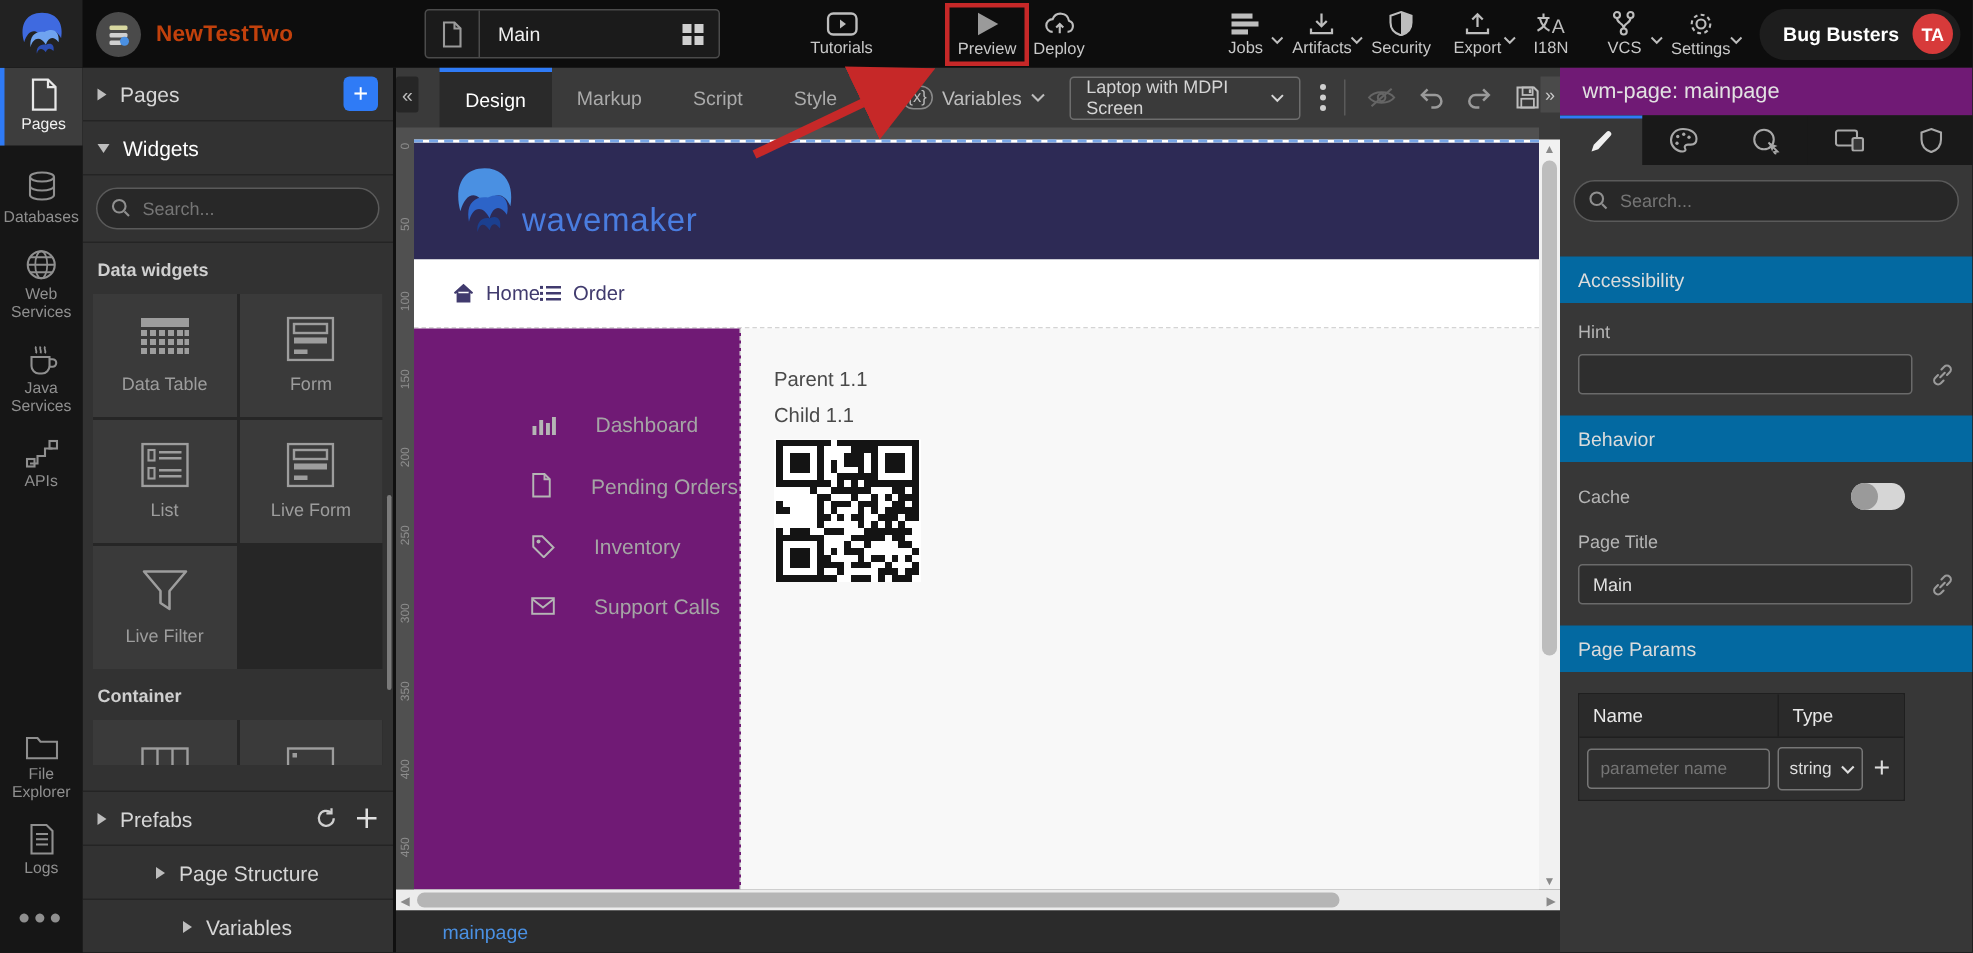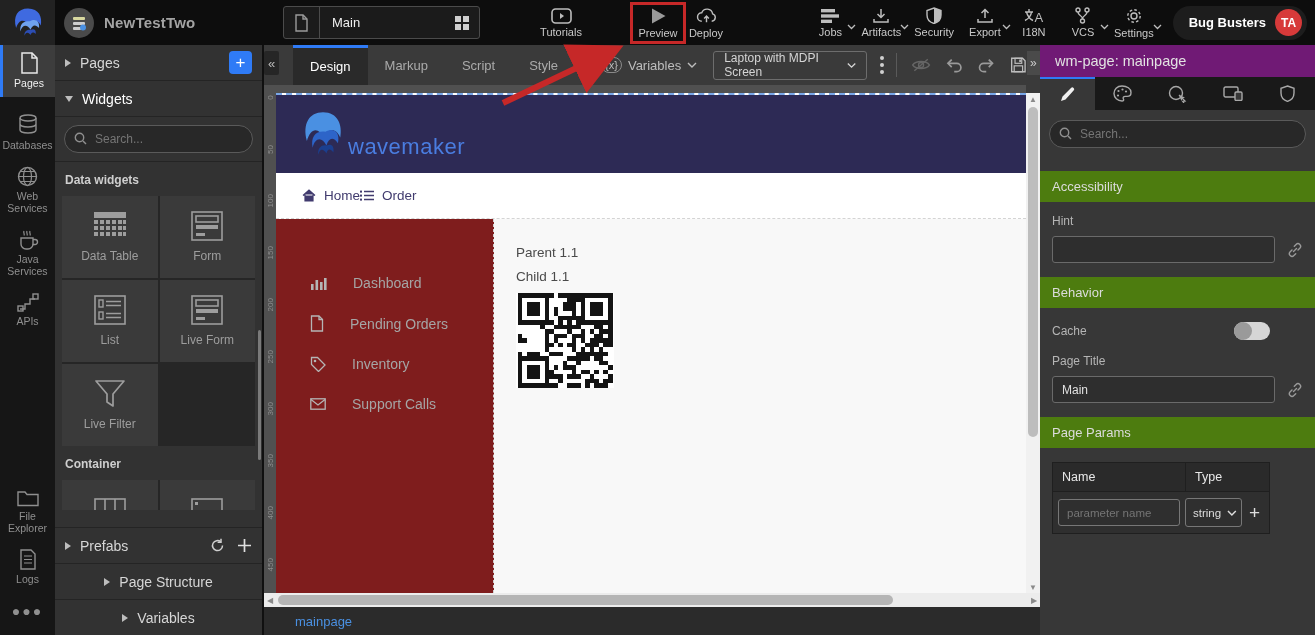--- a/index.html
+++ b/index.html
@@ -7,21 +7,21 @@
     font-family:"Liberation Sans", sans-serif; }
   .app { position:relative; width:1315px; height:635px; }
   svg { display:block; }
 
   
   .topbar { position:absolute; left:0; top:0; width:1315px; height:45px; background:#0d0d0d; z-index:5; }
   .logo-tile { position:absolute; left:0; top:0; width:55px; height:45px; background:#222;
     display:flex; align-items:center; justify-content:center; cursor:pointer; }
   .project { position:absolute; left:64px; top:6px; height:33px; display:flex; align-items:center; gap:10px; cursor:pointer; }
   .proj-avatar { width:30px; height:30px; border-radius:50%; background:#4a4a4a; display:flex; align-items:center; justify-content:center; }
-  .proj-name { color:#a3a3a3; font-size:15px; font-weight:bold; letter-spacing:.2px; }
+  .proj-name { color:#c2410c; font-size:15px; font-weight:bold; letter-spacing:.2px; }
   .proj-chevron { margin-left:100px; }
   .page-select { position:absolute; left:283px; top:6px; width:197px; height:33px; background:#1b1b1b;
     border:1px solid #4b4b4b; border-radius:3px; display:flex; align-items:center; cursor:pointer; }
   .ps-doc { padding:0 10px; border-right:1px solid #4b4b4b; height:100%; display:flex; align-items:center; }
   .ps-val { color:#eee; font-size:13px; padding-left:12px; flex:1; }
   .ps-grid { padding-right:9px; }
 
   .tb-action { position:absolute; top:3px; height:40px; display:flex; flex-direction:column; align-items:center;
     justify-content:center; gap:2px; color:#c9c9c9; font-size:11px; cursor:pointer; }
   .tb-action .lbl { white-space:nowrap; }
@@ -97,21 +97,21 @@
 
   .page { position:absolute; left:12px; top:48px; right:14px; bottom:42px; background:#fff; overflow:hidden;
     border-top:2px dashed #79a7e8; }
   .pg-header { height:78px; background:#2d2a55; display:flex; align-items:center; padding-left:24px; }
   .brand { display:flex; align-items:flex-end; gap:2px; }
   .brand-text { color:#4a7de0; font-size:22px; letter-spacing:.5px; }
   .pg-nav { height:46px; background:#fff; border-bottom:1px dashed #d4d4d4; display:flex; align-items:center;
     padding-left:26px; }
   .nav-item { display:flex; align-items:center; gap:8px; color:#413b6e; font-size:13.5px; cursor:pointer; }
   .pg-body { display:flex; height:calc(100% - 124px); }
-  .pg-menu { width:218px; border-right:1px dashed #d4d4d4; background:#7f1d1d; padding-top:44px; }
+  .pg-menu { width:218px; border-right:1px dashed #d4d4d4; background:#701a75; padding-top:44px;padding-left:44px; }
   .menu-item { display:flex; align-items:center; gap:26px; padding:12px 0 12px 34px; color:#a5a5a5; font-size:14px; cursor:pointer; }
   .pg-content { flex:1; background:#f8f8f8; padding:26px 0 0 22px; }
   .content-line { color:#4a4a4a; font-size:13.5px; margin-bottom:9px; cursor:default; }
   .qr { width:98px; height:95px; margin-top:3px; background:#fff; }
 
   .vscroll { position:absolute; right:0; top:48px; width:14px; bottom:42px; background:#f1f1f1; }
   .vscroll .thumb { position:absolute; left:2px; right:2px; top:14px; height:330px; background:#bdbdbd; border-radius:5px; }
   .sc-arrow { position:absolute; width:14px; height:12px; color:#8a8a8a; font-size:8px; display:flex; align-items:center; justify-content:center; cursor:pointer; }
   .hscroll { position:absolute; left:0; right:0; bottom:28px; height:14px; background:#ececec; }
   .hscroll .thumb { position:absolute; top:2px; bottom:2px; left:14px; width:615px; background:#b5b5b5; border-radius:5px; }
@@ -119,21 +119,21 @@
   .bottom-tab { color:#4a90e2; font-size:13px; padding-left:31px; cursor:pointer; }
 
   
   .rpanel { position:absolute; left:1040px; top:45px; right:0; bottom:0; background:#373737; }
   .rp-header { height:32px; background:#701a75; display:flex; align-items:center; padding-left:15px;
     color:#e2e2e2; font-size:14.5px; }
   .rp-tabs { height:33px; display:flex; background:#191919; }
   .rp-tab { width:55px; display:flex; align-items:center; justify-content:center; cursor:pointer; background:#191919; }
   .rp-tab.active { background:#373737; border-top:2px solid #2f7bf6; }
   .rp-search-wrap { padding:10px 9px 9px; }
-  .rp-section-h { background:#4d7c0f; color:#dcdcdc; font-size:13px; padding:8px 12px; margin-top:14px; }
+  .rp-section-h { background:#0369a1; color:#dcdcdc; font-size:13px; padding:8px 12px; margin-top:14px; }
   .rp-field { padding:12px 12px 0; }
   .rp-label { color:#b5b5b5; font-size:12px; margin-bottom:8px; }
   .rp-input-row { display:flex; align-items:center; gap:12px; }
   .rp-input { flex:1; height:27px; background:#2e2e2e; border:1px solid #6a6a6a; border-radius:3px; color:#e0e0e0;
     font-size:12px; padding:0 9px; outline:none; }
   .toggle { width:36px; height:18px; border-radius:10px; background:#d6d6d6; position:relative; cursor:pointer; }
   .toggle .knob { position:absolute; left:0; top:0; width:18px; height:18px; border-radius:50%; background:#9a9a9a; }
   .cache-row { display:flex; align-items:center; justify-content:space-between; padding:14px 45px 2px 12px; }
 
   .pp-table { margin:14px 12px 0; border:1px solid #1f1f1f; width:218px; }

